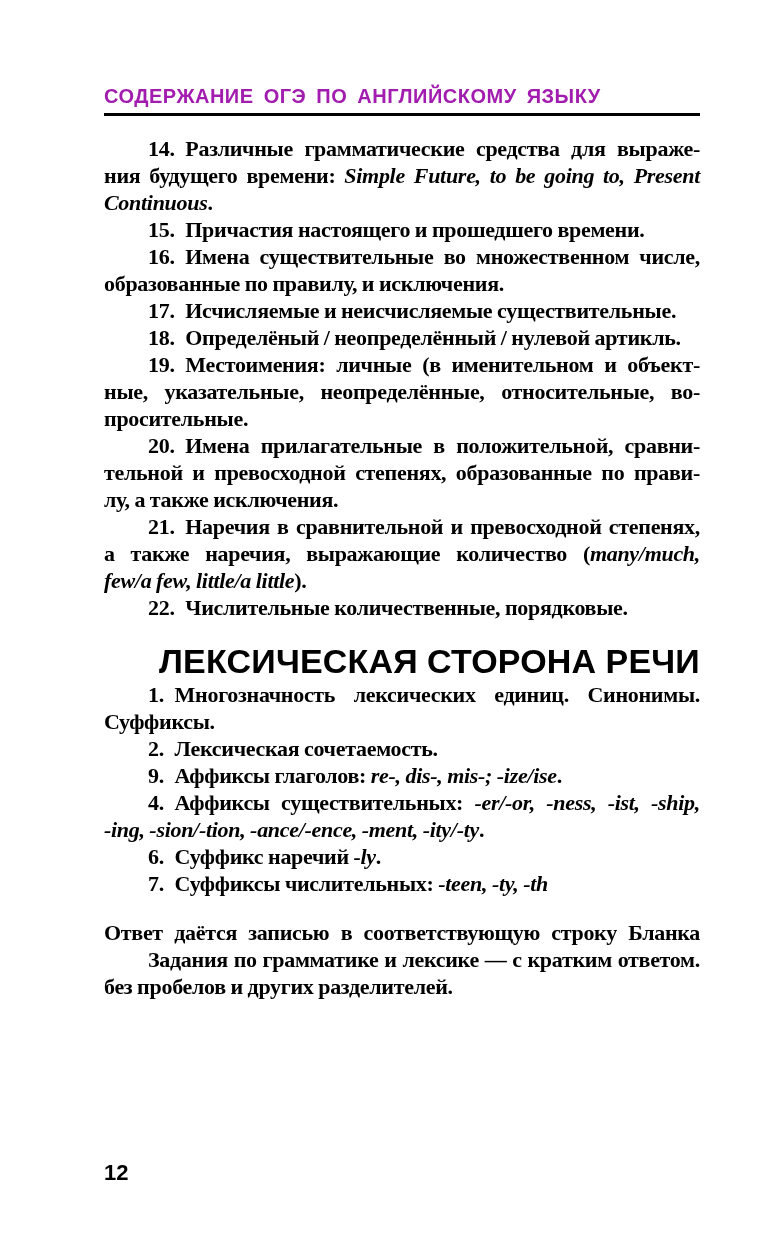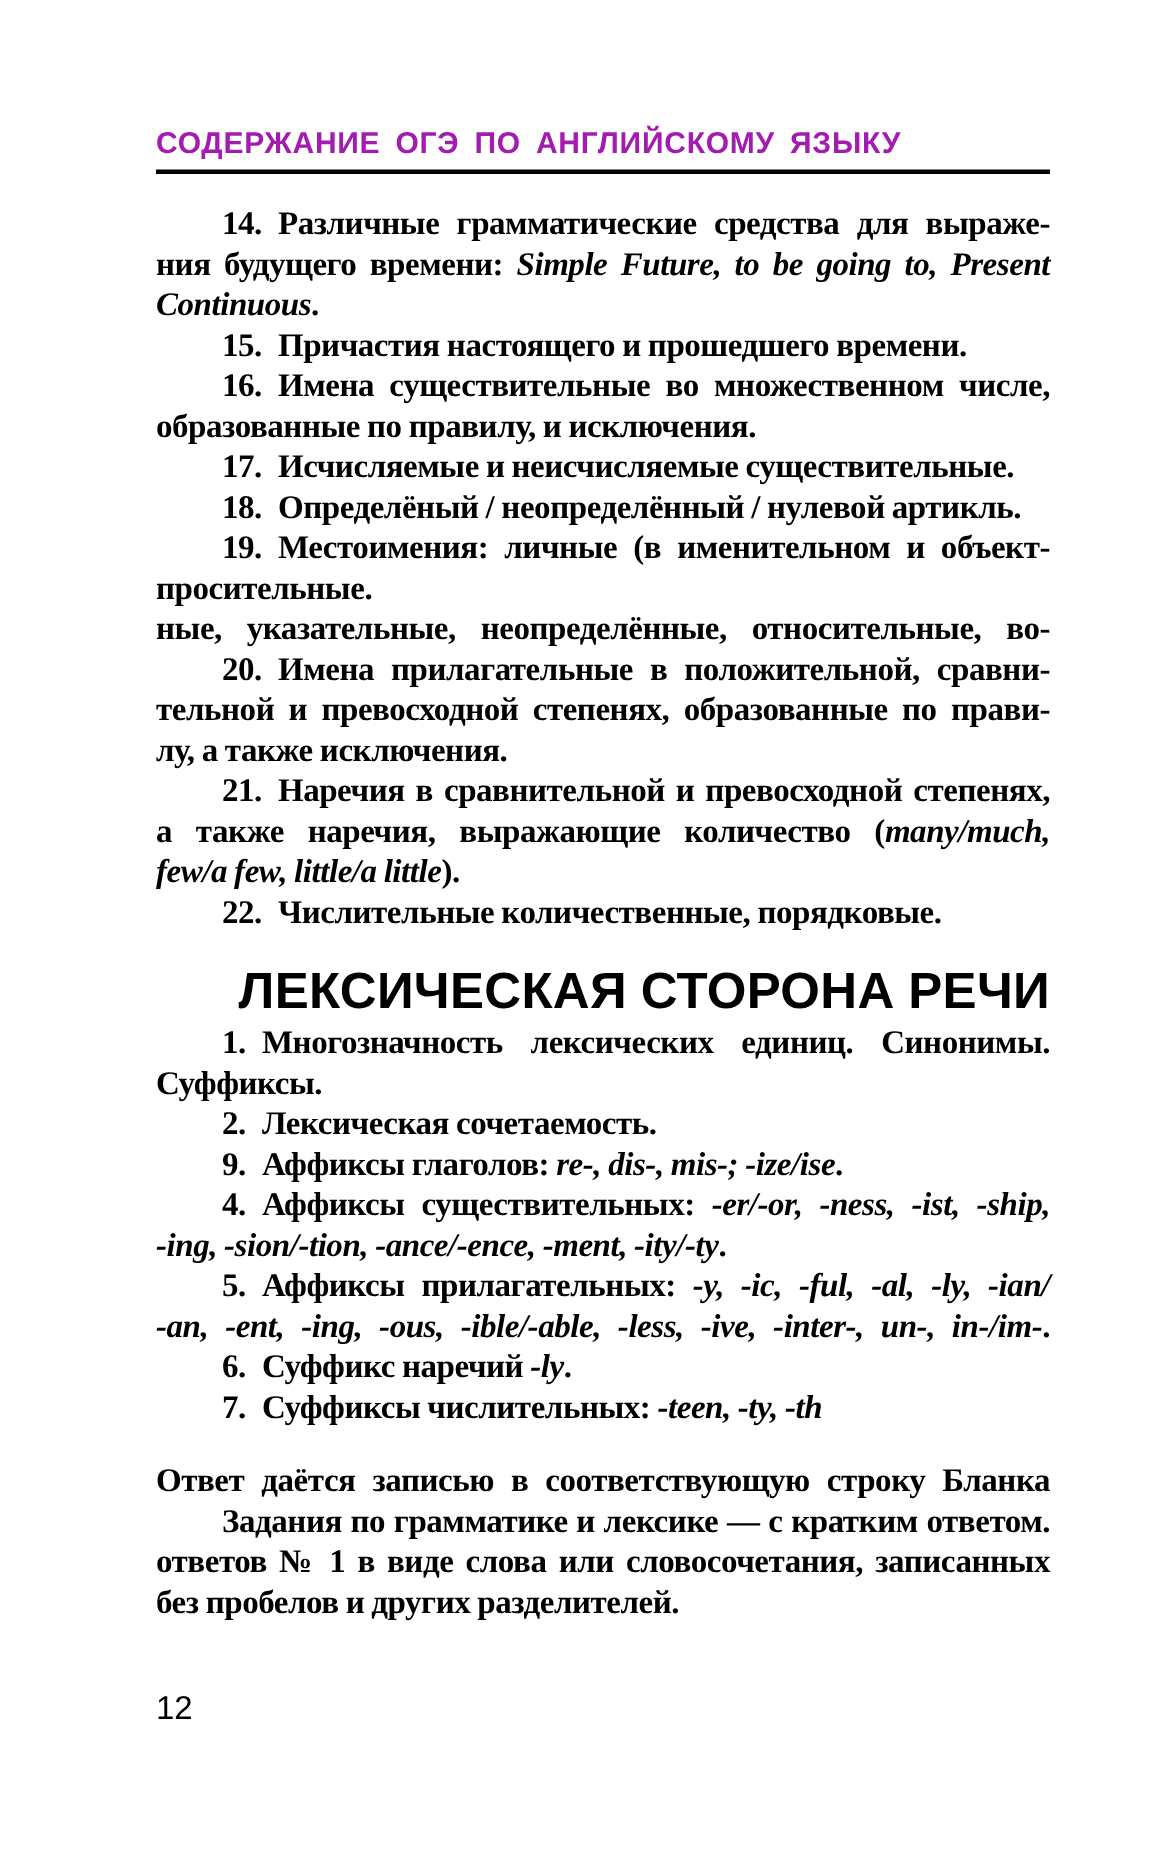--- a/index.html
+++ b/index.html
@@ -31,23 +31,23 @@
   .line.first{text-indent:44px;}
   .line i{font-style:italic;text-align:right;}
   .section-heading{
     font-family:"Liberation Sans", sans-serif;
     font-size:34px;font-weight:700;line-height:32px;
     text-align:right;margin:24px 0 4px 0;
     letter-spacing:0.2px;
   }
   .closing{margin-top:22px;}
   .page-number{
-    position:absolute;left:104px;top:1126px;
+    position:absolute;left:104px;top:1160px;
     font-family:"Liberation Sans", sans-serif;
-    font-size:22px;font-weight:400;color:#000;
+    font-size:22px;font-weight:700;color:#000;
   }
 </style>
 </head>
 <body>
 
 <div class="page-col">
   <div class="running-header">СОДЕРЖАНИЕ ОГЭ ПО АНГЛИЙСКОМУ ЯЗЫКУ</div>
   <div class="header-rule"></div>
 
   <div class="body-text">
@@ -65,22 +65,22 @@
           <div class="line"><span>образованные по правилу, и исключения.</span></div>
         </div>
         <div class="para">
           <div class="line first"><span>17. Исчисляемые и неисчисляемые существительные.</span></div>
         </div>
         <div class="para">
           <div class="line first"><span>18. Определёный / неопределённый / нулевой артикль.</span></div>
         </div>
         <div class="para">
           <div class="line just first"><span>19. Местоимения: личные (в именительном и объект-</span></div>
+          <div class="line just"><span>ные, указательные, неопределённые, относительные, во-</span></div>
           <div class="line"><span>просительные.</span></div>
-          <div class="line just"><span>ные, указательные, неопределённые, относительные, во-</span></div>
         </div>
         <div class="para">
           <div class="line just first"><span>20. Имена прилагательные в положительной, сравни-</span></div>
           <div class="line just"><span>тельной и превосходной степенях, образованные по прави-</span></div>
           <div class="line"><span>лу, а также исключения.</span></div>
         </div>
         <div class="para">
           <div class="line just first"><span>21. Наречия в сравнительной и превосходной степенях,</span></div>
           <div class="line just"><span>а также наречия, выражающие количество (</span><i>many/much,</i></div>
           <div class="line"><i>few/a few, little/a little</i><span>).</span></div>
@@ -101,35 +101,30 @@
           <div class="line first"><span>2. Лексическая сочетаемость.</span></div>
         </div>
         <div class="para">
           <div class="line first"><span>9. Аффиксы глаголов: </span><i>re-, dis-, mis-; -ize/ise</i><span>.</span></div>
         </div>
         <div class="para">
           <div class="line just first"><span>4. Аффиксы существительных: </span><i>-er/-or, -ness, -ist, -ship,</i></div>
           <div class="line"><i>-ing, -sion/-tion, -ance/-ence, -ment, -ity/-ty</i><span>.</span></div>
         </div>
         <div class="para">
-          <div class="line just first"><span>5. Аффиксы прилагательных: </span><i>-y, -ic, -ful, -al, -ly, -ian/</i></div>
-          <div class="line just"><i>-an, -ent, -ing, -ous, -ible/-able, -less, -ive, -inter-, un-, in-/im-</i><span>.</span></div>
-        </div>
-        <div class="para">
           <div class="line first"><span>6. Суффикс наречий </span><i>-ly</i><span>.</span></div>
         </div>
         <div class="para">
           <div class="line first"><span>7. Суффиксы числительных: </span><i>-teen, -ty, -th</i></div>
         </div>
       </div>
 
     <div class="closing">
         <div class="para">
           <div class="line just"><span>Ответ даётся записью в соответствующую строку Бланка</span></div>
           <div class="line just first"><span>Задания по грамматике и лексике — с кратким ответом.</span></div>
-          <div class="line just"><span>ответов № 1 в виде слова или словосочетания, записанных</span></div>
           <div class="line"><span>без пробелов и других разделителей.</span></div>
         </div>
       </div>
   </div>
 </div>
 
 <div class="page-number">12</div>
 
 </body></html>

